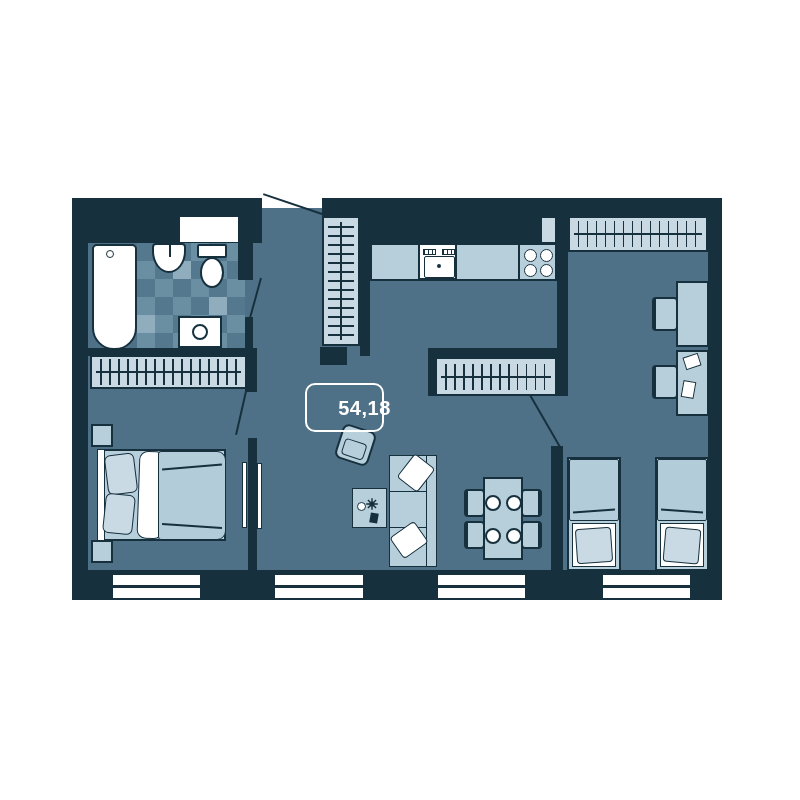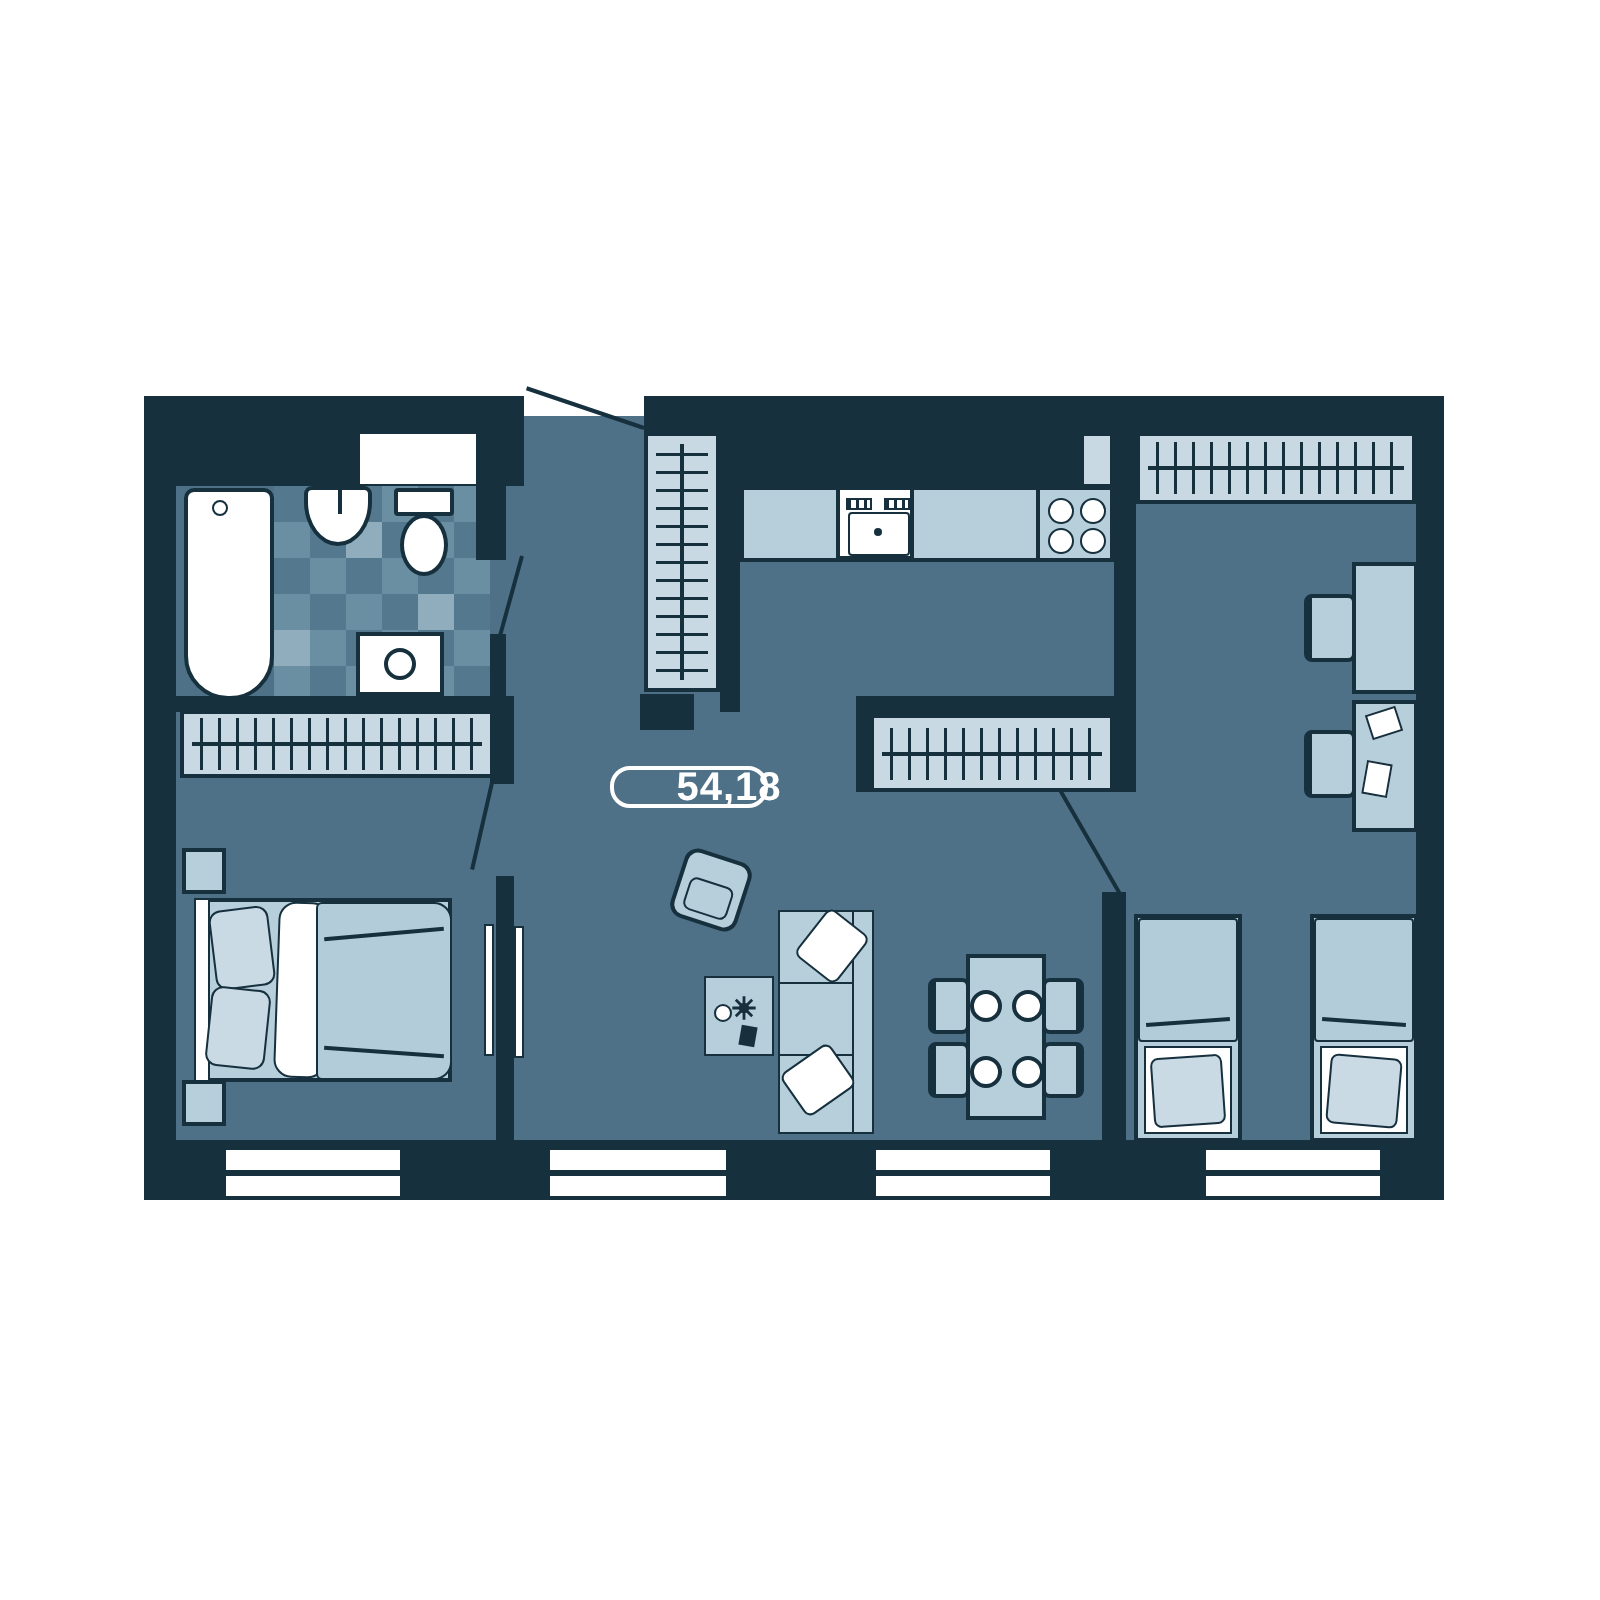--- a/index.html
+++ b/index.html
@@ -166,17 +166,17 @@
     <div class="fold" style="bottom:8px;transform:rotate(4deg);"></div>
   </div>
   <div class="abs whb" style="left:660px;top:523px;width:44px;height:44px;border-width:1.5px;"></div>
   <div class="abs" style="left:664px;top:528px;width:36px;height:35px;background:var(--pillow);border:1.5px solid var(--wall);border-radius:4px;transform:rotate(5deg);"></div>
 
   <div class="abs leaf" style="left:322px;top:213px;width:62px;transform:rotate(198.7deg);"></div>
   <div class="abs leaf" style="left:261px;top:277px;width:42px;transform:rotate(105.4deg);"></div>
   <div class="abs leaf" style="left:247px;top:386px;width:49px;transform:rotate(102.9deg);"></div>
   <div class="abs leaf" style="left:530px;top:394px;width:60px;transform:rotate(60deg);"></div>
 
-  <div class="abs area-badge" style="left:305px;top:383px;width:79px;height:21px;padding-left:40px;">
+  <div class="abs area-badge" style="left:305px;top:383px;width:79px;height:49px;padding-left:40px;">
     <span>54,18</span>
   </div>
 
 </div>
 
 </body></html>

